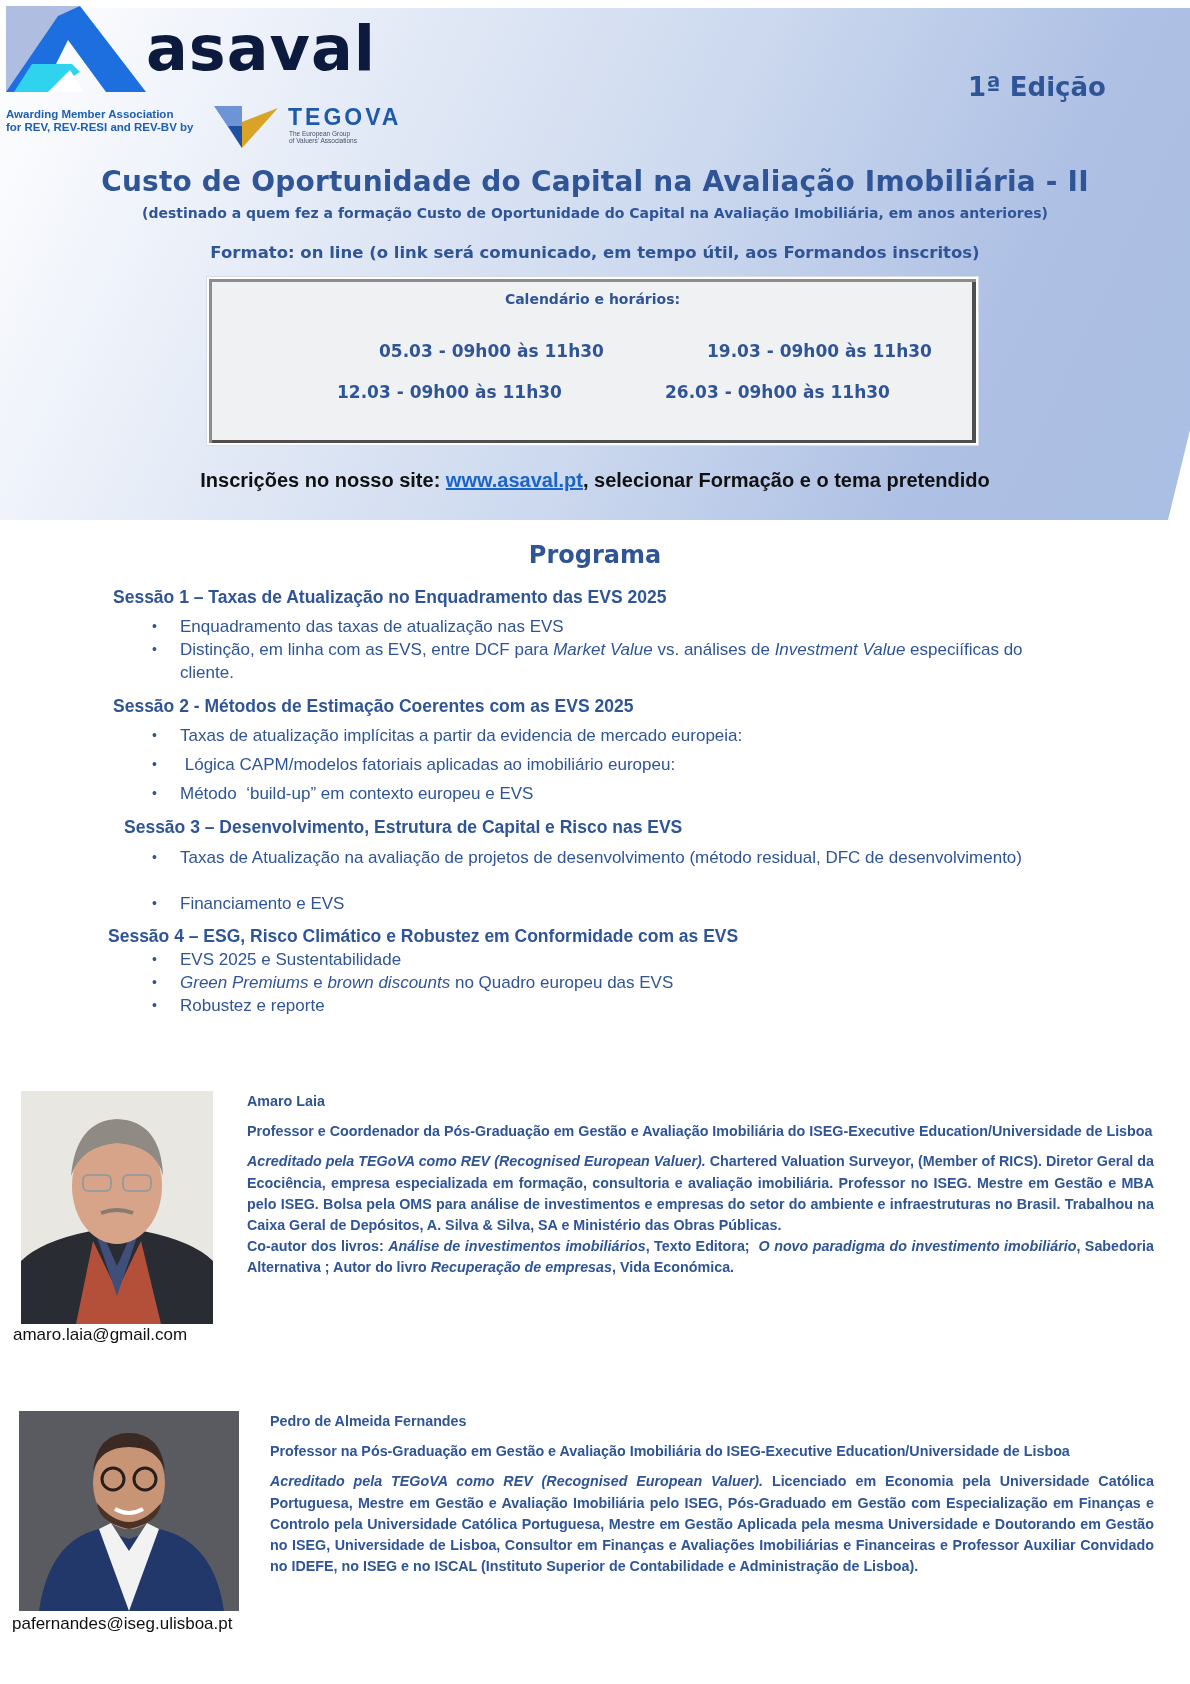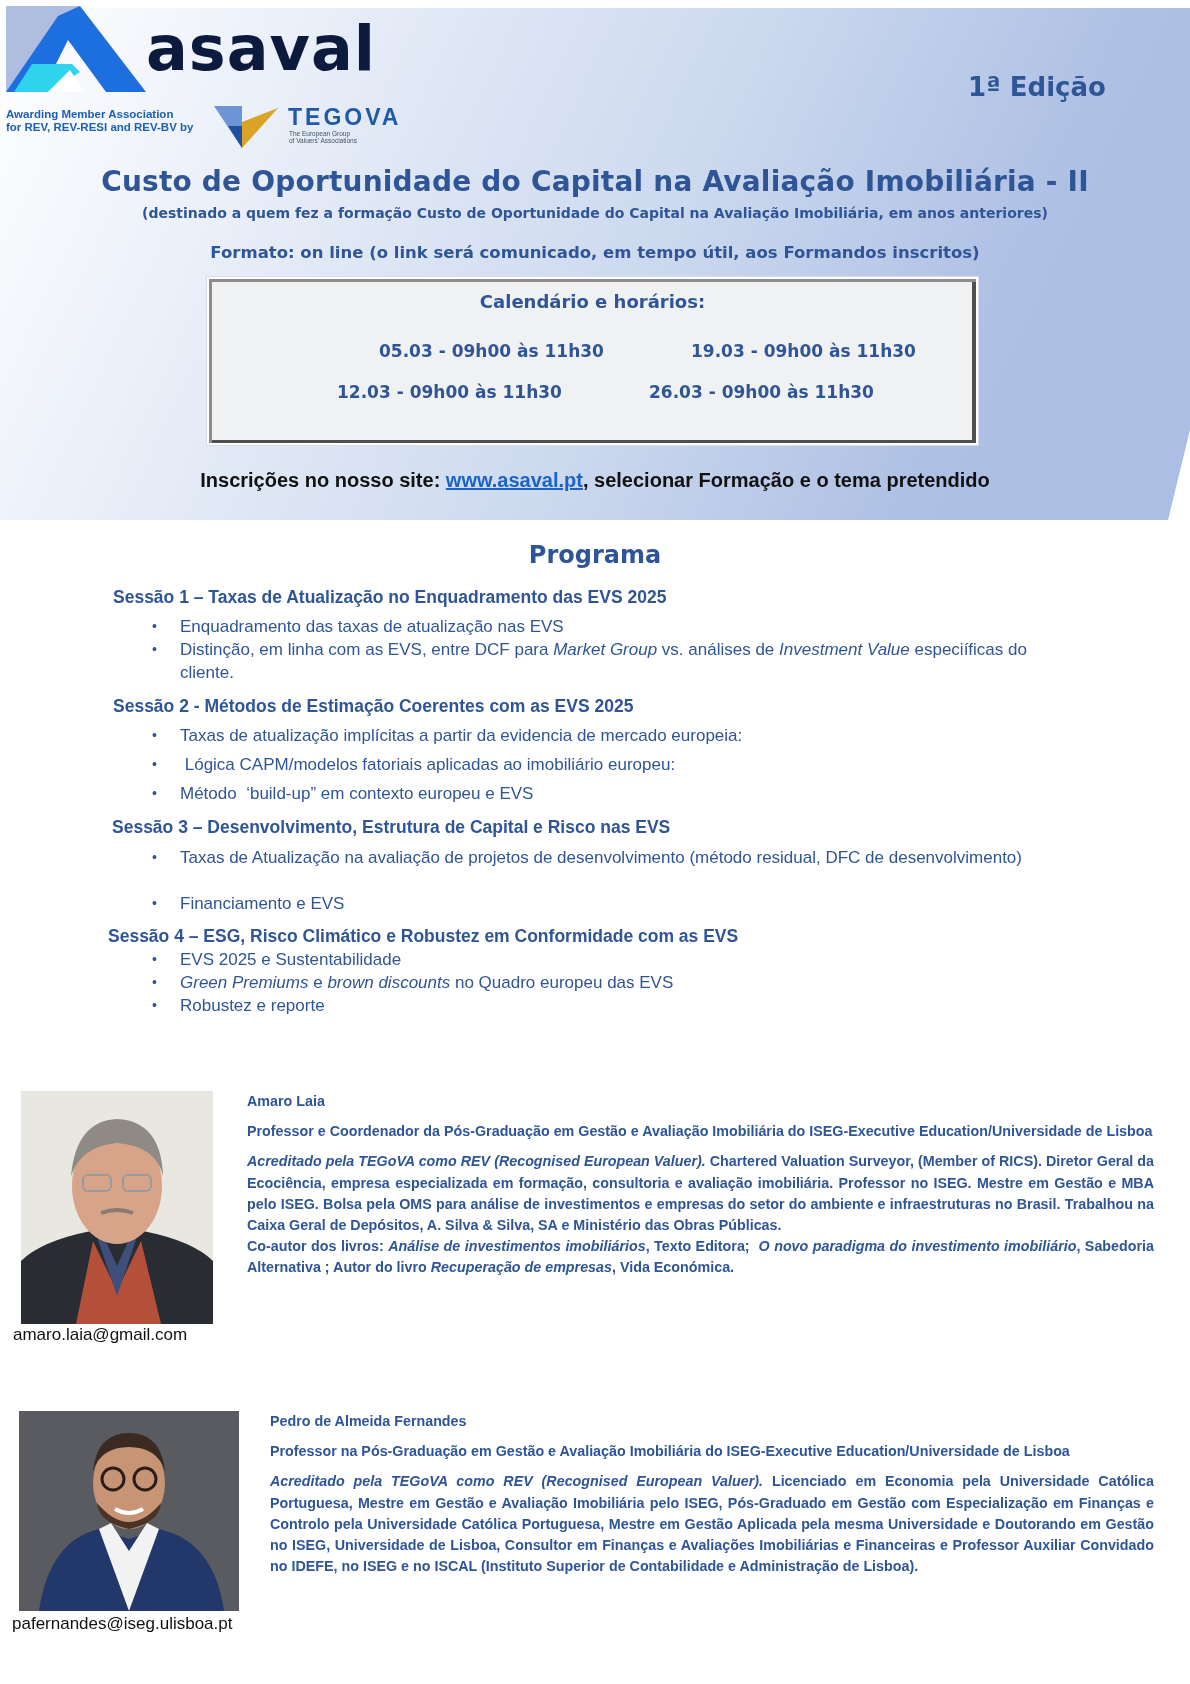--- a/index.html
+++ b/index.html
@@ -46,27 +46,27 @@
     position: absolute; left: 0; width: 1190px; top: 243px; text-align: center;
     font-size: 16.5px; font-weight: bold; color: #2f5597;
   }
   .schedule-box {
     position: absolute; left: 207px; top: 277px; width: 771px; height: 168px;
     background: #f0f1f3; border: 2px solid #ffffff;
     box-shadow: inset 3px 3px 0 #8d8d8d, inset -4px -3px 0 #4f4f4f, 0 0 0 1px #d8dcea;
   }
   .schedule-title {
     position: absolute; left: 0; width: 100%; top: 12px; text-align: center;
-    font-size: 18px; font-weight: bold; color: #2f5597;
+    font-size: 14px; font-weight: bold; color: #2f5597;
   }
   .slot {
     position: absolute; font-size: 17px; font-weight: bold; color: #2f5597; white-space: nowrap;
   }
   .slot.c1 { left: 128px; }
-  .slot.c2 { left: 440px; }
+  .slot.c2 { left: 456px; }
   .slot.r1 { top: 62px; margin-left: 42px; }
   .slot.r2 { top: 103px; }
   .signup {
     position: absolute; left: 0; width: 1190px; top: 469px; text-align: center;
     font-family: "Liberation Sans", sans-serif; font-size: 20px; font-weight: bold; color: #111111;
   }
   .signup a { color: #1a64c7; text-decoration: underline; }
 
   
   .programa-title {
@@ -136,28 +136,28 @@
   <div class="slot c1 r2">12.03 - 09h00 às 11h30</div>
   <div class="slot c2 r2">26.03 - 09h00 às 11h30</div>
 </div>
 
 <div class="signup"><span>Inscrições no nosso site: </span><a>www.asaval.pt</a><span>, selecionar Formação e o tema pretendido</span></div>
 
 <div class="programa-title">Programa</div>
 
 <div class="session-head" style="left:113px; top:587px;">Sessão 1 – Taxas de Atualização no Enquadramento das EVS 2025</div>
 <div class="item" style="top:615px; width:900px;"><span class="bullet">•</span><span>Enquadramento das taxas de atualização nas EVS</span></div>
-<div class="item" style="top:638px; width:900px;"><span class="bullet">•</span><span>Distinção, em linha com as EVS, entre DCF para </span><i>Market Group</i><span> vs. análises de </span><i>Investment Value</i><span> especiíficas do cliente.</span></div>
+<div class="item" style="top:638px; width:900px;"><span class="bullet">•</span><span>Distinção, em linha com as EVS, entre DCF para </span><i>Market Value</i><span> vs. análises de </span><i>Investment Value</i><span> especiíficas do cliente.</span></div>
 
 <div class="session-head" style="left:113px; top:696px;">Sessão 2 -  Métodos de Estimação Coerentes com as EVS 2025</div>
 <div class="item" style="top:724px; width:900px;"><span class="bullet">•</span><span>Taxas de atualização implícitas a partir da evidencia de mercado europeia:</span></div>
 <div class="item" style="top:753px; width:900px;"><span class="bullet">•</span><span style="white-space:pre"> Lógica CAPM/modelos fatoriais aplicadas ao imobiliário europeu:</span></div>
 <div class="item" style="top:782px; width:900px;"><span class="bullet">•</span><span style="white-space:pre">Método  ‘build-up” em contexto europeu e EVS</span></div>
 
-<div class="session-head" style="left:112px; top:817px;">Sessão 3 – Desenvolvimento, Estrutura de Capital e Risco nas EVS</div>
+<div class="session-head" style="left:124px; top:817px;">Sessão 3 – Desenvolvimento, Estrutura de Capital e Risco nas EVS</div>
 <div class="item justify" style="top:846px; width:990px;"><span class="bullet">•</span><span>Taxas de Atualização na avaliação de projetos de desenvolvimento (método residual, DFC de desenvolvimento)</span></div>
 <div class="item" style="top:892px; width:900px;"><span class="bullet">•</span><span>Financiamento e EVS</span></div>
 
 <div class="session-head" style="left:108px; top:926px;">Sessão 4 – ESG, Risco Climático e Robustez em Conformidade com as EVS</div>
 <div class="item" style="top:948px; width:900px;"><span class="bullet">•</span><span>EVS 2025 e Sustentabilidade</span></div>
 <div class="item" style="top:971px; width:900px;"><span class="bullet">•</span><i>Green Premiums</i><span> e </span><i>brown discounts</i><span> no Quadro europeu das EVS</span></div>
 <div class="item" style="top:994px; width:900px;"><span class="bullet">•</span><span>Robustez e reporte</span></div>
 
 <div class="photo" style="left:21px; top:1091px; width:192px; height:233px; background:#ebe9e5;">
   <svg width="192" height="233" viewBox="0 0 192 233">

